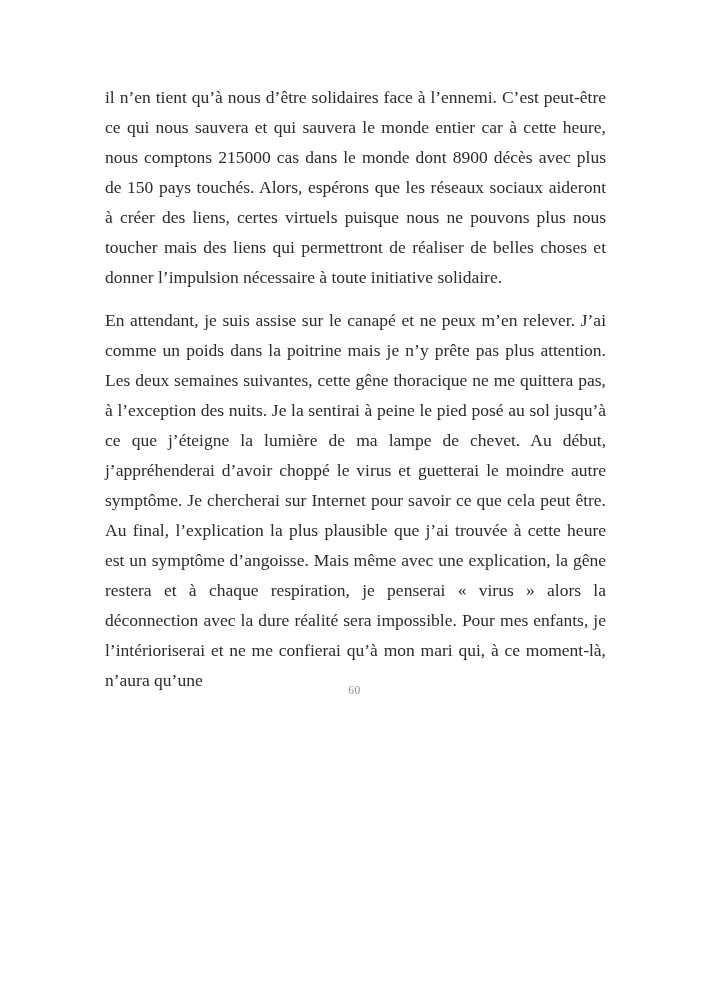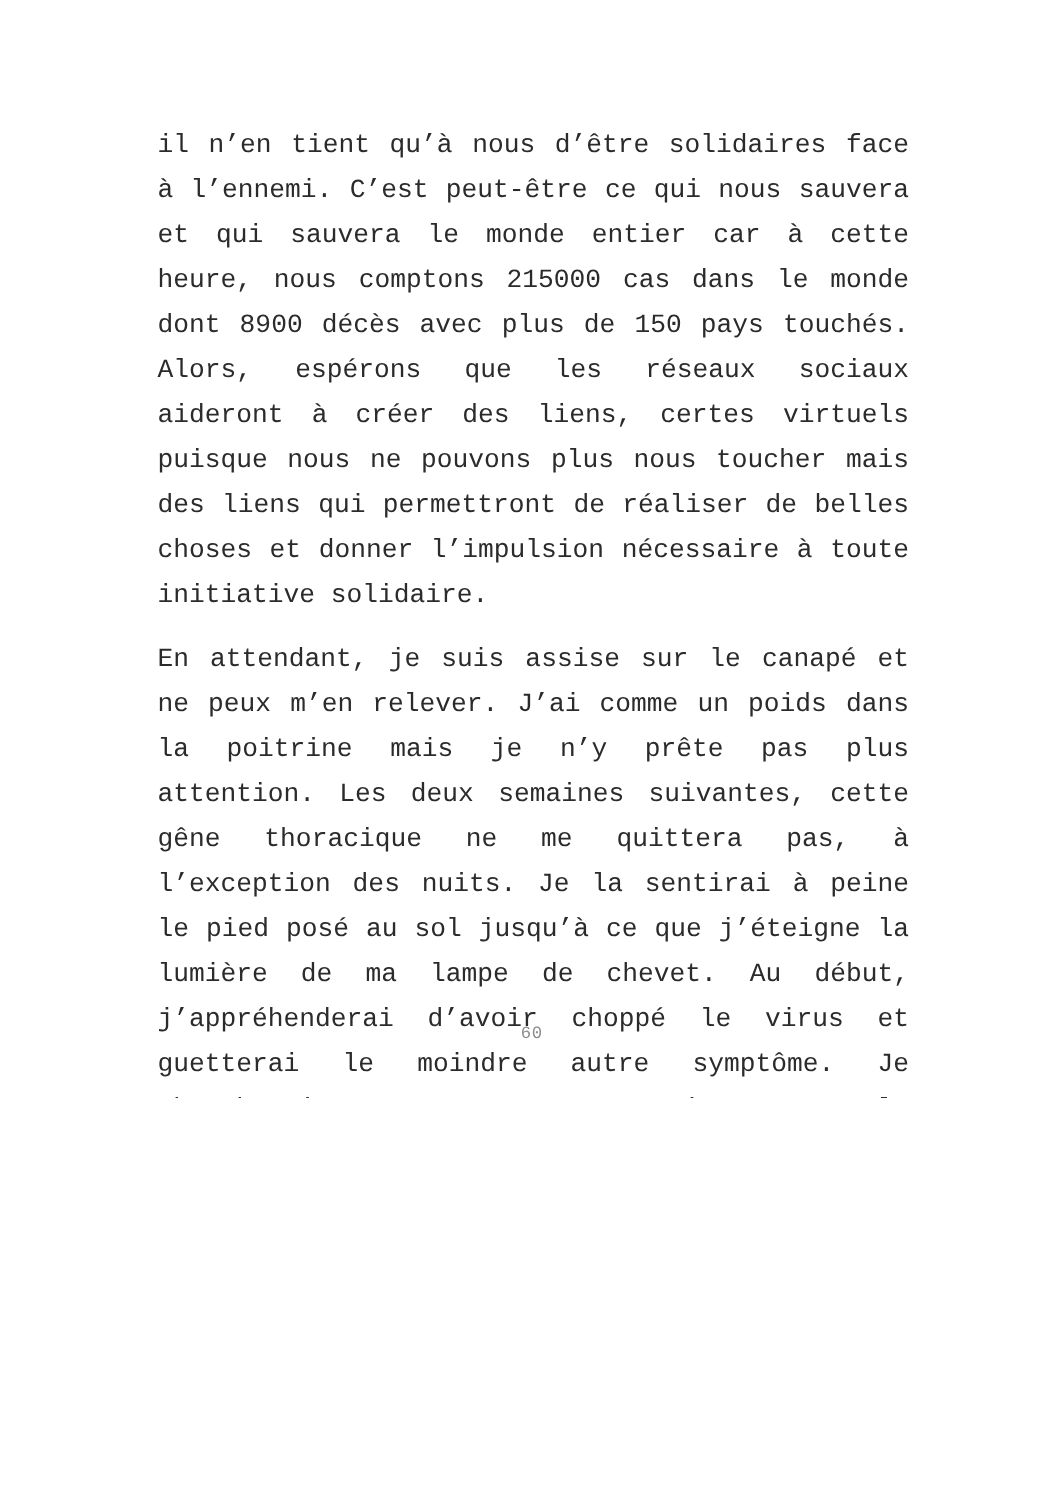--- a/index.html
+++ b/index.html
@@ -6,21 +6,20 @@
   html, body {
     background: #ffffff;
     font-family: "Liberation Serif", "DejaVu Serif", serif;
   }
   .page {
     position: relative;
     width: 709px;
     height: 732px;
     background: #ffffff;
     overflow: hidden;
-    font-family: Liberation Mono, monospace;
   }
   .text-block {
     position: absolute;
     left: 105px;
     top: 82px;
     width: 501px;
     color: #2b2b2b;
     font-size: 17.5px;
     line-height: 30px;
     text-align: justify;

